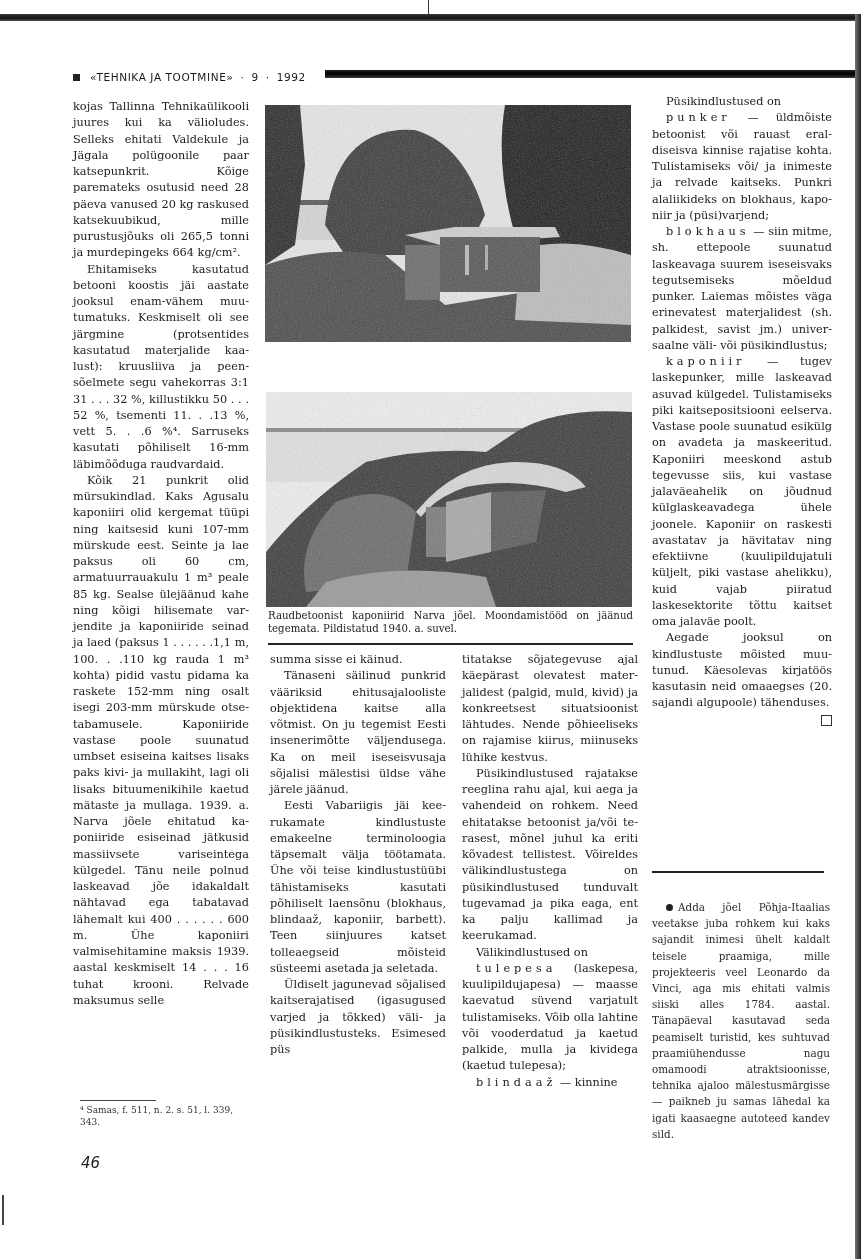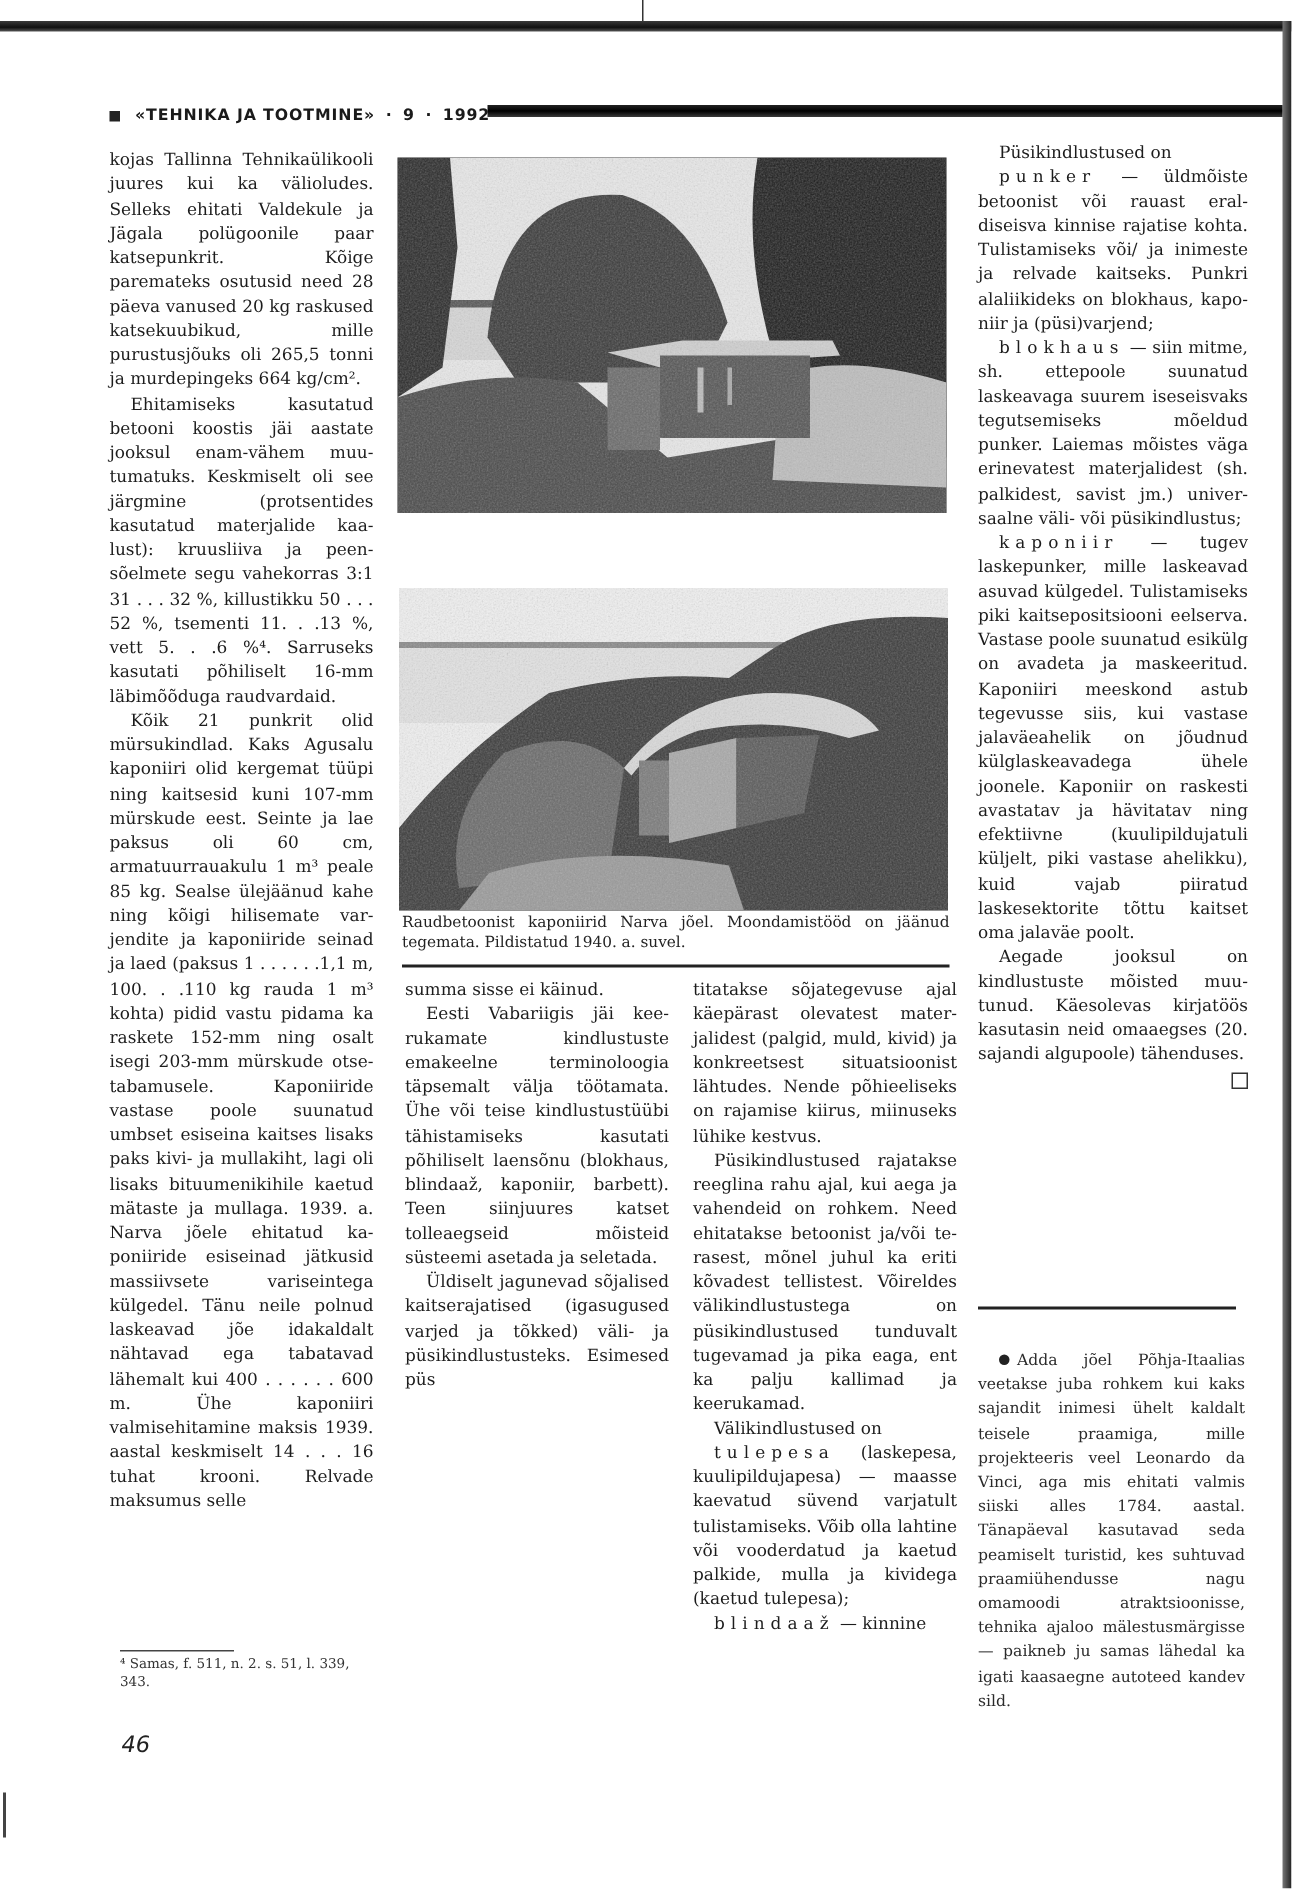--- a/index.html
+++ b/index.html
@@ -6,21 +6,21 @@
   body { width: 861px; height: 1259px; position: relative; overflow: hidden;
          font-family: "DejaVu Serif", "Liberation Serif", serif; color: #1c1c1c; }
   .scan-top { position: absolute; left: 0; top: 14px; width: 861px; height: 7px;
               background: linear-gradient(#3a3a3a, #111 60%, #555); }
   .scan-right { position: absolute; right: 0; top: 14px; width: 6px; height: 1245px;
                 background: linear-gradient(90deg, #777, #222); }
   .scan-tick { position: absolute; left: 428px; top: 0; width: 1px; height: 14px; background: #333; }
   .scan-left-tail { position: absolute; left: 2px; top: 1195px; width: 2px; height: 30px; background: #444; }
 
   .header { position: absolute; left: 73px; top: 69px; height: 16px; display: flex; align-items: center;
-            font-family: "DejaVu Sans", "Liberation Sans", sans-serif; font-weight: bold;
+            font-family: "DejaVu Sans", "Liberation Sans", sans-serif; font-weight: normal;
             font-size: 10.5px; letter-spacing: 0.6px; color: #1a1a1a; white-space: nowrap; }
   .header .sq { width: 7px; height: 7px; background: #222; margin-right: 10px; }
   .header .sep { margin: 0 7px; }
   .header-rule { position: absolute; left: 325px; top: 70px; width: 530px; height: 8px;
                  background: linear-gradient(#222, #000 50%, #3a3a3a); }
 
   .col { position: absolute; font-size: 11.3px; line-height: 16.25px; text-align: justify; }
   .col p { margin: 0; text-indent: 14px; hyphens: manual; }
   .col p.noind { text-indent: 0; }
   .col1 { left: 73px; top: 99px; width: 176px; }
@@ -125,20 +125,21 @@
     <path d="M225 100 L280 98 L270 150 L225 160 Z" fill="#5a5a5a"></path>
     <path d="M60 190 Q130 170 220 185 L230 215 L40 215 Z" fill="#9a9a9a"></path>
     <rect width="366" height="215" filter="url(#grain2)"></rect>
   </svg>
 </div>
 <div class="caption">Raudbetoonist kaponiirid Narva jõel. Moondamistööd on jää­nud tegemata. Pildistatud 1940. a. suvel.</div>
 <div class="caption-rule"></div>
 
 <div class="col col2">
   <p class="noind">summa sisse ei käinud.</p>
+  <p>Tänaseni säilinud punk­rid vääriksid ehitusaja­looliste objektidena kaitse alla võtmist. On ju tege­mist Eesti insenerimõtte väljendusega. Ka on meil iseseisvusaja sõjalisi mä­lestisi üldse vähe järele jäänud.</p>
   <p>Eesti Vabariigis jäi kee­rukamate kindlustuste emakeelne terminoloogia täpsemalt välja töötamata. Ühe või teise kindlustus­tüübi tähistamiseks ka­sutati põhiliselt laensõnu (blokhaus, blindaaž, kapo­niir, barbett). Teen siin­juures katset tolleaegseid mõisteid süsteemi asetada ja seletada.</p>
   <p>Üldiselt jagunevad sõ­jalised kaitserajatised (igasugused varjed ja tõk­ked) väli- ja püsikind­lustusteks. Esimesed püs­</p>
 </div>
 
 <div class="col col3">
   <p class="noind">titatakse sõjategevuse ajal käepärast olevatest mater­jalidest (palgid, muld, ki­vid) ja konkreetsest si­tuatsioonist lähtudes. Nen­de põhieeliseks on raja­mise kiirus, miinuseks lühike kestvus.</p>
   <p>Püsikindlustused raja­takse reeglina rahu ajal, kui aega ja vahendeid on rohkem. Need ehita­takse betoonist ja/või te­rasest, mõnel juhul ka eri­ti kõvadest tellistest. Või­reldes välikindlustustega on püsikindlustused tun­duvalt tugevamad ja pika eaga, ent ka palju kalli­mad ja keerukamad.</p>
   <p>Välikindlustused on</p>
   <p><span class="spaced">tulepesa</span><span> (laskepe­sa, kuulipildujapesa) — maasse kaevatud süvend varjatult tulistamiseks. Võib olla lahtine või voo­derdatud ja kaetud palki­de, mulla ja kividega (kaetud tulepesa);</span></p>
   <p><span class="spaced">blindaaž</span><span> — kinnine</span></p>

